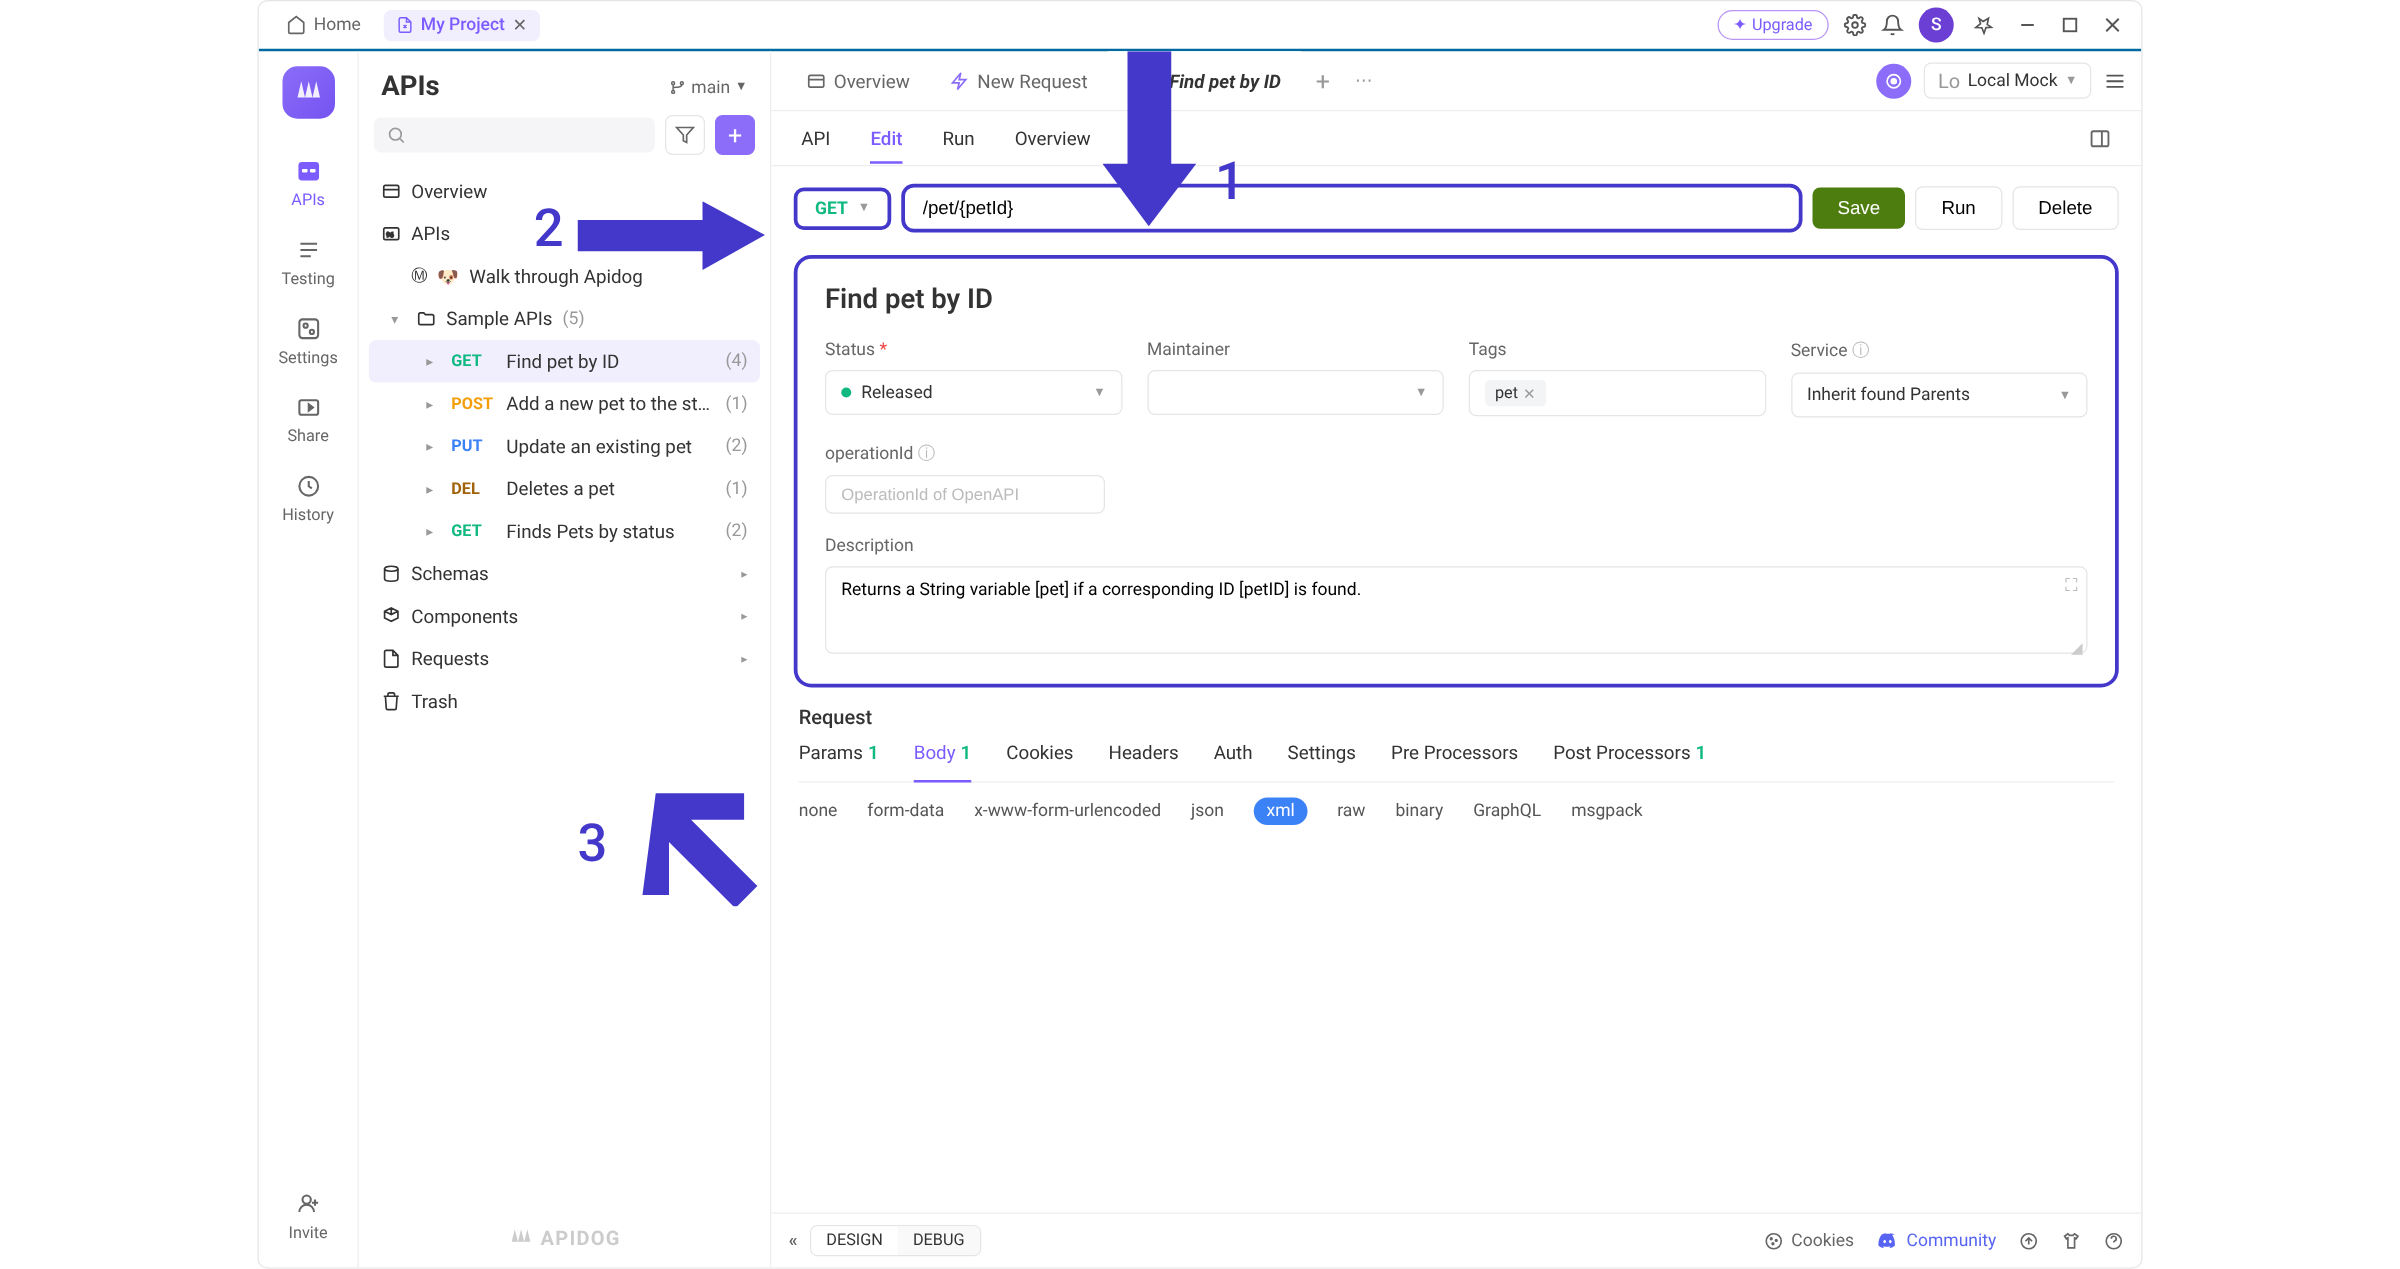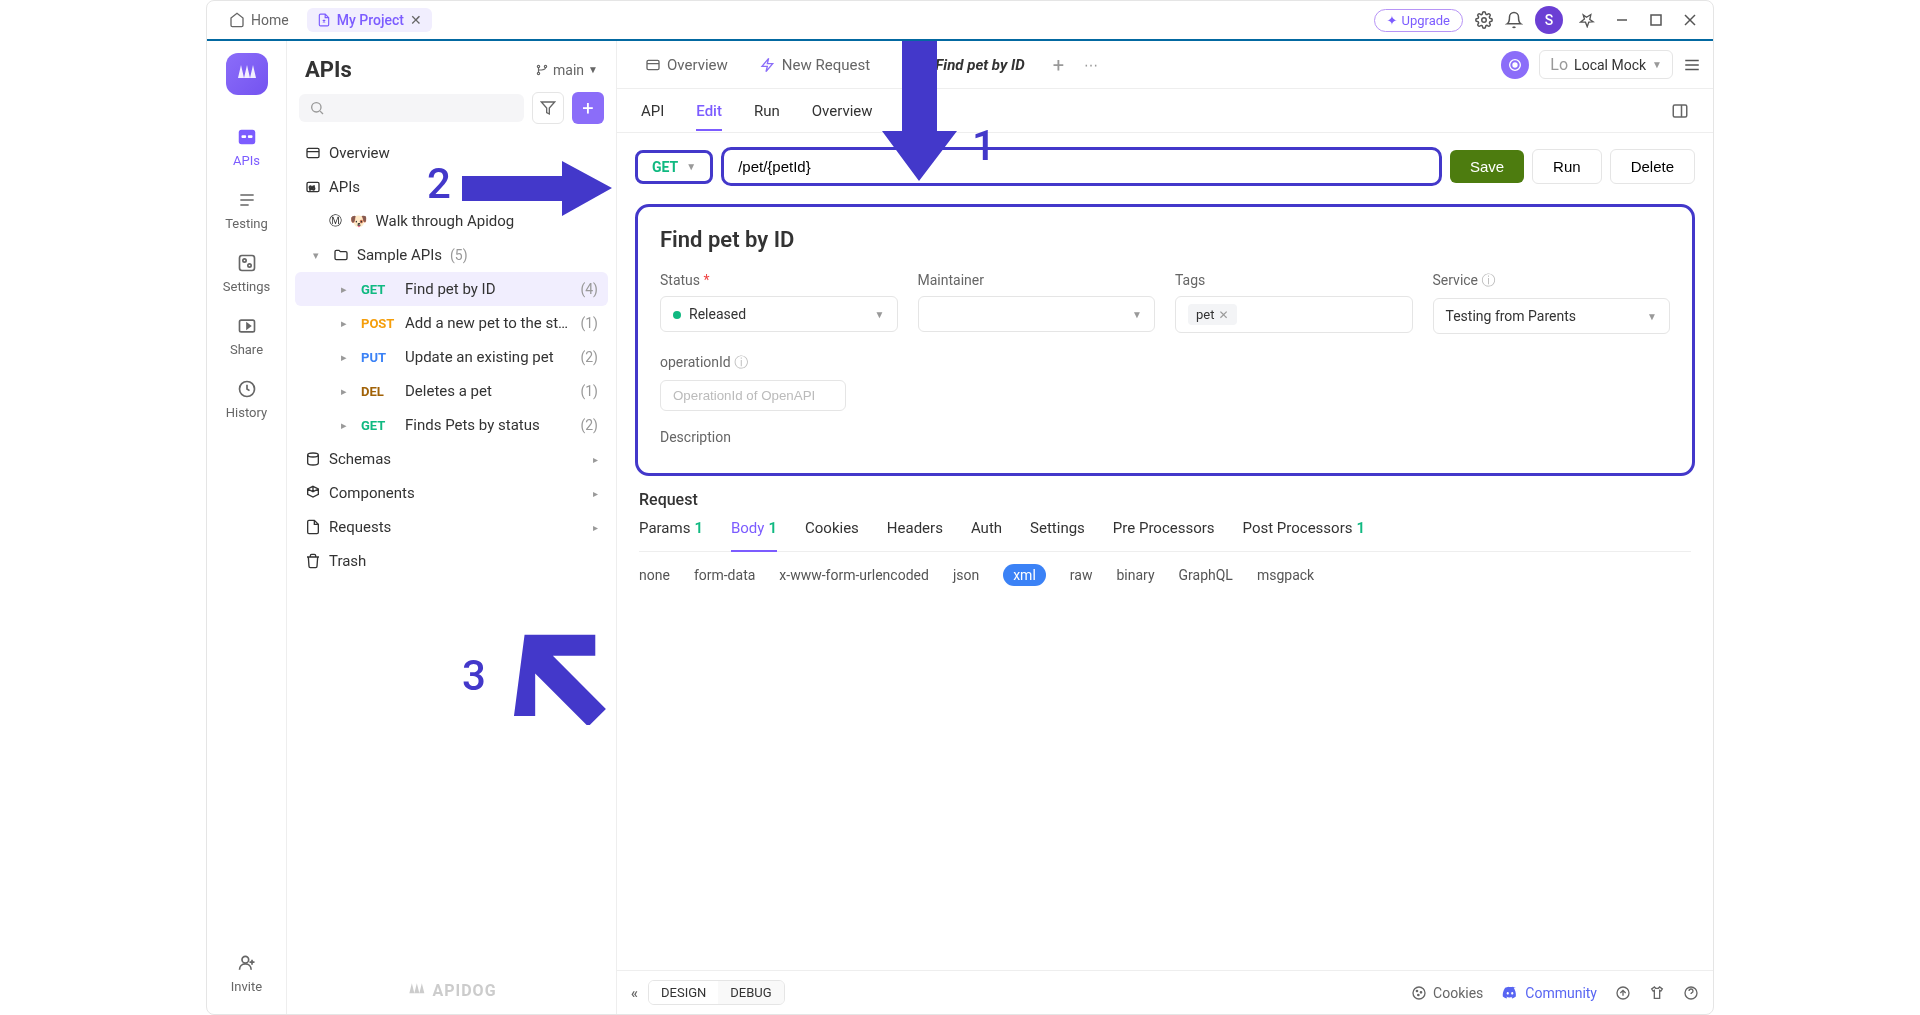--- a/index.html
+++ b/index.html
@@ -86,21 +86,21 @@
     
     .detail-box { margin: 0 18px; border: 3px solid #4338ca; border-radius: 14px; padding: 20px 22px; }
     .api-title { font-size: 22px; font-weight: 600; margin-bottom: 20px; }
     .field-grid { display: grid; grid-template-columns: 1fr 1fr 1fr 1fr; gap: 20px; margin-bottom: 20px; }
     .field-group label { display: block; font-size: 14px; color: #666; margin-bottom: 8px; }
     .req-star { color: #ef4444; }
     .select-box { display: flex; align-items: center; justify-content: space-between; border: 1px solid #e5e5e5; border-radius: 6px; padding: 7px 12px; cursor: pointer; min-height: 36px; }
     .status-dot { width: 8px; height: 8px; background: #10b981; border-radius: 50%; display: inline-block; margin-right: 8px; }
     .tag-chip { background: #f3f4f6; border-radius: 4px; padding: 3px 8px; font-size: 13px; display: inline-flex; align-items: center; gap: 4px; }
     .tag-x { cursor: pointer; color: #999; font-size: 12px; }
-    .text-input { border: 1px solid #e5e5e5; border-radius: 6px; padding: 7px 12px; width: 186px; display: block; }
+    .text-input { border: 1px solid #e5e5e5; border-radius: 6px; padding: 7px 12px; width: 224px; display: block; }
     .text-input::placeholder { color: #bbb; }
     .desc-area { width: 100%; border: 1px solid #e5e5e5; border-radius: 6px; padding: 10px 12px; min-height: 70px; resize: none; font-family: inherit; font-size: 14px; position: relative; }
     .expand-icon { position: absolute; top: 8px; right: 8px; color: #aaa; cursor: pointer; }
     .resize-handle { position: absolute; bottom: 2px; right: 4px; color: #ccc; cursor: se-resize; font-size: 12px; }
     
     .request-section { padding: 14px 22px 0; }
     .section-title { font-size: 16px; font-weight: 500; margin-bottom: 10px; }
     .req-tabs { display: flex; gap: 28px; border-bottom: 1px solid #eee; padding-bottom: 10px; margin-bottom: 12px; }
     .req-tab { cursor: pointer; color: #333; font-size: 15px; position: relative; padding-bottom: 4px; }
     .req-tab.active { color: #7c5cff; }
@@ -482,31 +482,36 @@
             <div class="select-box" style="justify-content:flex-start">
               <span class="tag-chip">
                 <span>pet</span>
                 <span class="tag-x">✕</span>
               </span>
             </div>
           </div>
           <div class="field-group">
             <label><span>Service</span> <span style="color:#bbb">ⓘ</span></label>
             <div class="select-box">
-              <span>Testing from Parents</span>
+              <span>Inherit found Parents</span>
               <span style="font-size:10px;color:#999">▼</span>
             </div>
           </div>
         </div>
         <div class="field-group" style="margin-bottom:18px">
           <label><span>operationId</span> <span style="color:#bbb">ⓘ</span></label>
           <input class="text-input" placeholder="OperationId of OpenAPI" style="">
         </div>
         <div class="field-group">
           <label>Description</label>
+          <div style="position:relative">
+            <textarea class="desc-area" style="">Returns a String variable [pet] if a corresponding ID [petID] is found.</textarea>
+            <span class="expand-icon">⛶</span>
+            <span class="resize-handle">◢</span>
+          </div>
         </div>
       </div>
 
       <div class="request-section">
         <div class="section-title">Request</div>
         <div class="req-tabs">
           <div class="req-tab"><span>Params</span><span class="badge-num">1</span></div>
           <div class="req-tab active"><span>Body</span><span class="badge-num">1</span></div>
           <div class="req-tab">Cookies</div>
           <div class="req-tab">Headers</div>

